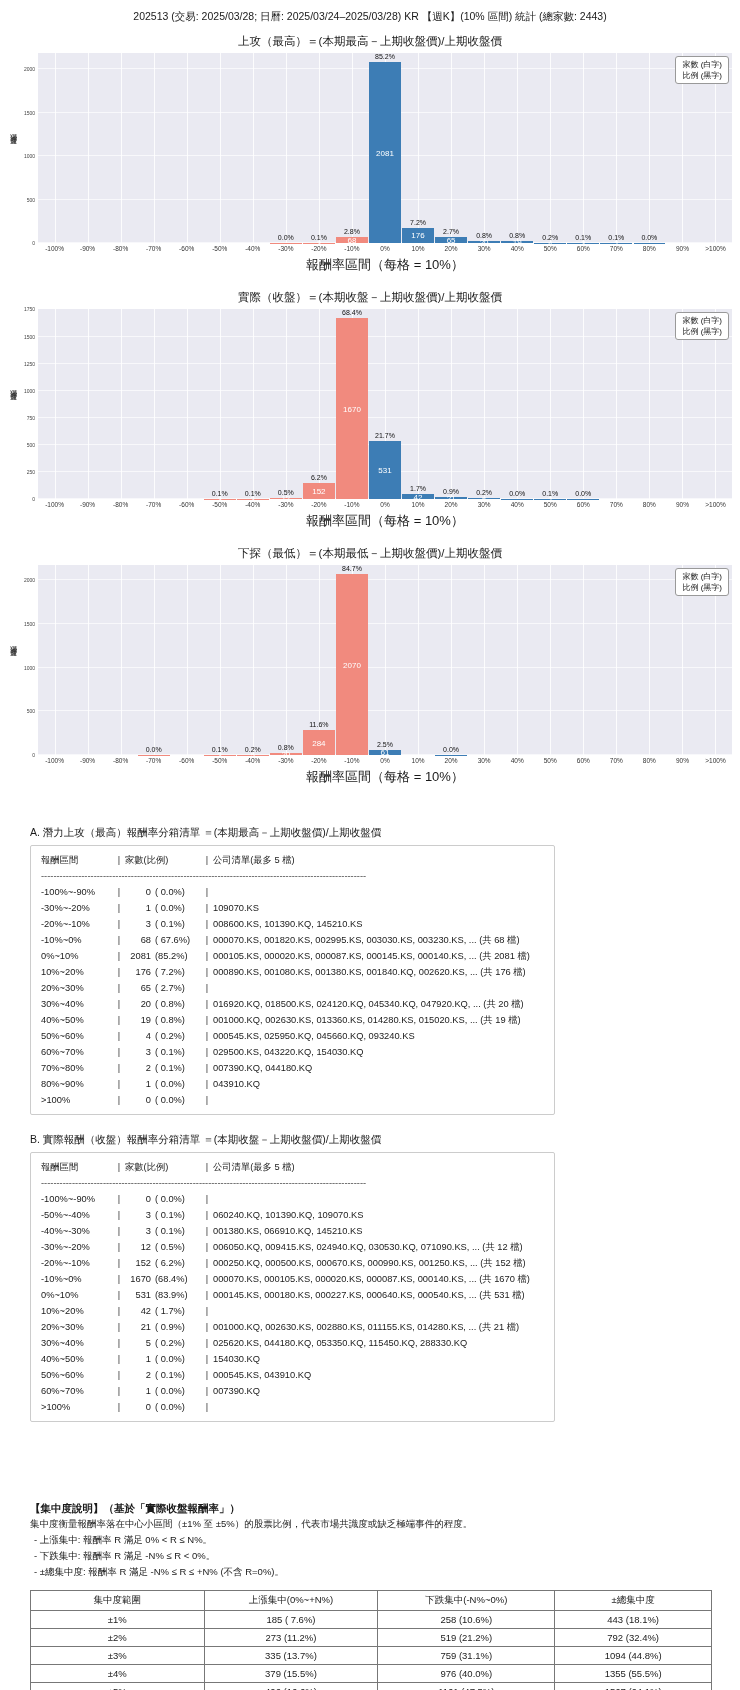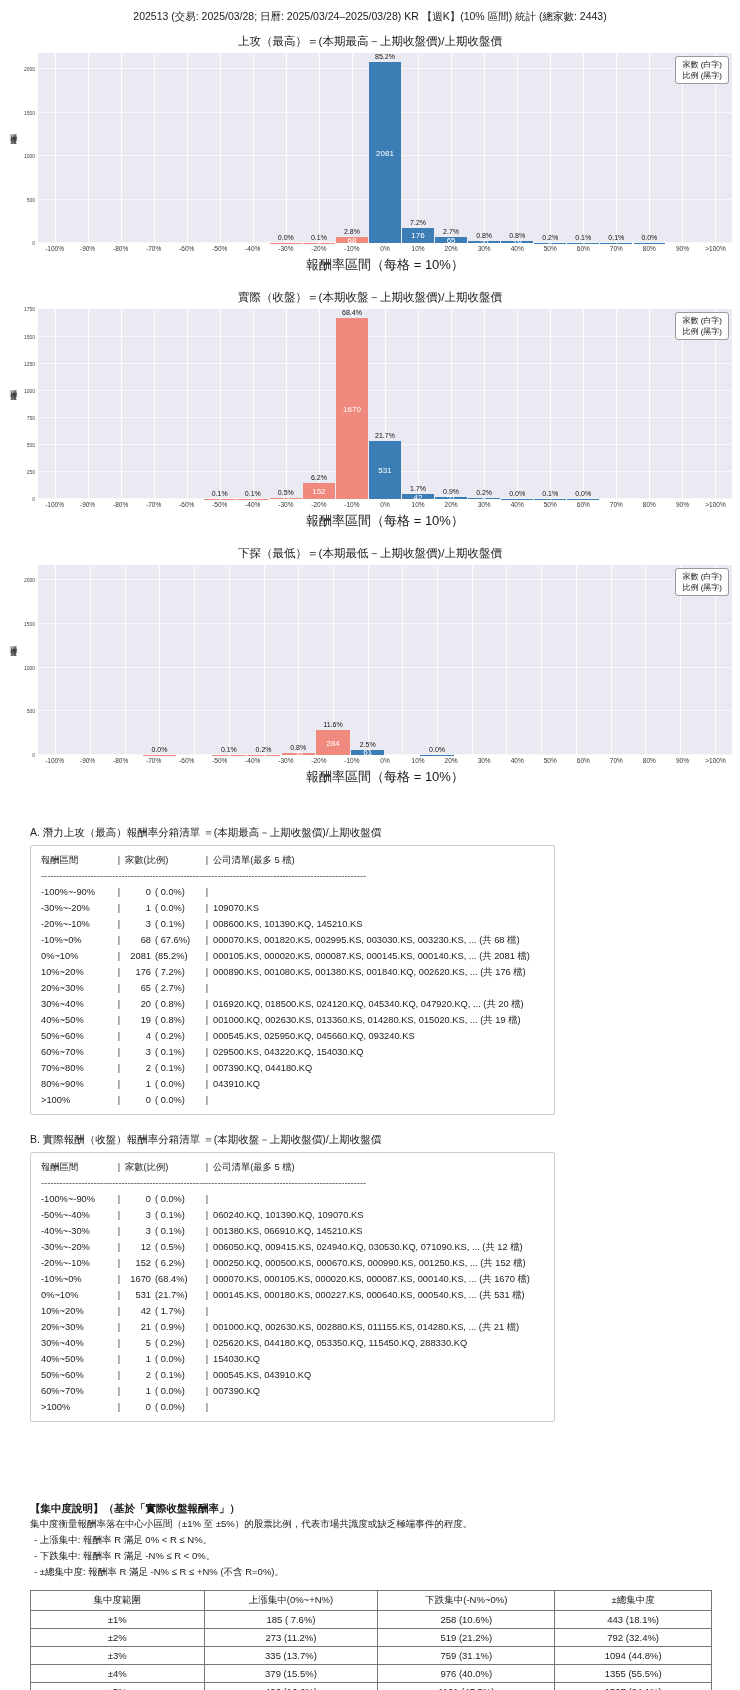--- a/index.html
+++ b/index.html
@@ -343,20 +343,25 @@
             <div class="bar" style="height: 0.919963%; background: rgb(241, 138, 126);"></div>
             <div class="pct" style="bottom: calc(0.919963% + 2px);">0.8%</div>
             <div class="cnt" style="bottom: calc(0.459982% - 5px);">20</div>
           </div>
           <div class="slot">
             <div class="bar" style="height: 13.0635%; background: rgb(241, 138, 126);"></div>
             <div class="pct" style="bottom: calc(13.0635% + 2px);">11.6%</div>
             <div class="cnt" style="bottom: calc(6.53174% - 5px);">284</div>
           </div>
           <div class="slot">
+            <div class="bar" style="height: 95.2162%; background: rgb(241, 138, 126);"></div>
+            <div class="pct" style="bottom: calc(95.2162% + 2px);">84.7%</div>
+            <div class="cnt" style="bottom: calc(47.6081% - 5px);">2070</div>
+          </div>
+          <div class="slot">
             <div class="bar" style="height: 2.80589%; background: rgb(61, 125, 181);"></div>
             <div class="pct" style="bottom: calc(2.80589% + 2px);">2.5%</div>
             <div class="cnt" style="bottom: calc(1.40294% - 5px);">61</div>
           </div>
           <div class="slot"></div>
           <div class="slot">
             <div class="bar" style="height: 0.0459981%; background: rgb(61, 125, 181);"></div>
             <div class="pct" style="bottom: calc(0.0459982% + 2px);">0.0%</div>
           </div>
           <div class="slot"></div>
@@ -426,21 +431,21 @@
   <div class="lheading">B. 實際報酬（收盤）報酬率分箱清單 ＝(本期收盤－上期收盤價)/上期收盤價</div>
   <div class="lbox">
       <div class="lrow"><span class="rng">報酬區間</span><span class="sep">|</span><span class="cnth">家數(比例)</span><span class="sep">|</span><span class="co">公司清單(最多 5 檔)</span></div>
       <div class="ldivider">---------------------------------------------------------------------------------------------------------</div>
       <div class="lrow"><span class="rng">-100%~-90%</span><span class="sep">|</span><span class="n">0</span><span class="p">( 0.0%)</span><span class="sep">|</span><span class="co"></span></div>
       <div class="lrow"><span class="rng">-50%~-40%</span><span class="sep">|</span><span class="n">3</span><span class="p">( 0.1%)</span><span class="sep">|</span><span class="co">060240.KQ, 101390.KQ, 109070.KS</span></div>
       <div class="lrow"><span class="rng">-40%~-30%</span><span class="sep">|</span><span class="n">3</span><span class="p">( 0.1%)</span><span class="sep">|</span><span class="co">001380.KS, 066910.KQ, 145210.KS</span></div>
       <div class="lrow"><span class="rng">-30%~-20%</span><span class="sep">|</span><span class="n">12</span><span class="p">( 0.5%)</span><span class="sep">|</span><span class="co">006050.KQ, 009415.KS, 024940.KQ, 030530.KQ, 071090.KS, ... (共 12 檔)</span></div>
       <div class="lrow"><span class="rng">-20%~-10%</span><span class="sep">|</span><span class="n">152</span><span class="p">( 6.2%)</span><span class="sep">|</span><span class="co">000250.KQ, 000500.KS, 000670.KS, 000990.KS, 001250.KS, ... (共 152 檔)</span></div>
       <div class="lrow"><span class="rng">-10%~0%</span><span class="sep">|</span><span class="n">1670</span><span class="p">(68.4%)</span><span class="sep">|</span><span class="co">000070.KS, 000105.KS, 000020.KS, 000087.KS, 000140.KS, ... (共 1670 檔)</span></div>
-      <div class="lrow"><span class="rng">0%~10%</span><span class="sep">|</span><span class="n">531</span><span class="p">(21.7%)</span><span class="sep">|</span><span class="co">000145.KS, 000180.KS, 000227.KS, 000640.KS, 000540.KS, ... (共 531 檔)</span></div>
+      <div class="lrow"><span class="rng">0%~10%</span><span class="sep">|</span><span class="n">531</span><span class="p">(83.9%)</span><span class="sep">|</span><span class="co">000145.KS, 000180.KS, 000227.KS, 000640.KS, 000540.KS, ... (共 531 檔)</span></div>
       <div class="lrow"><span class="rng">10%~20%</span><span class="sep">|</span><span class="n">42</span><span class="p">( 1.7%)</span><span class="sep">|</span></div>
       <div class="lrow"><span class="rng">20%~30%</span><span class="sep">|</span><span class="n">21</span><span class="p">( 0.9%)</span><span class="sep">|</span><span class="co">001000.KQ, 002630.KS, 002880.KS, 011155.KS, 014280.KS, ... (共 21 檔)</span></div>
       <div class="lrow"><span class="rng">30%~40%</span><span class="sep">|</span><span class="n">5</span><span class="p">( 0.2%)</span><span class="sep">|</span><span class="co">025620.KS, 044180.KQ, 053350.KQ, 115450.KQ, 288330.KQ</span></div>
       <div class="lrow"><span class="rng">40%~50%</span><span class="sep">|</span><span class="n">1</span><span class="p">( 0.0%)</span><span class="sep">|</span><span class="co">154030.KQ</span></div>
       <div class="lrow"><span class="rng">50%~60%</span><span class="sep">|</span><span class="n">2</span><span class="p">( 0.1%)</span><span class="sep">|</span><span class="co">000545.KS, 043910.KQ</span></div>
       <div class="lrow"><span class="rng">60%~70%</span><span class="sep">|</span><span class="n">1</span><span class="p">( 0.0%)</span><span class="sep">|</span><span class="co">007390.KQ</span></div>
       <div class="lrow"><span class="rng">&gt;100%</span><span class="sep">|</span><span class="n">0</span><span class="p">( 0.0%)</span><span class="sep">|</span><span class="co"></span></div>
     </div>
 </div>
 

